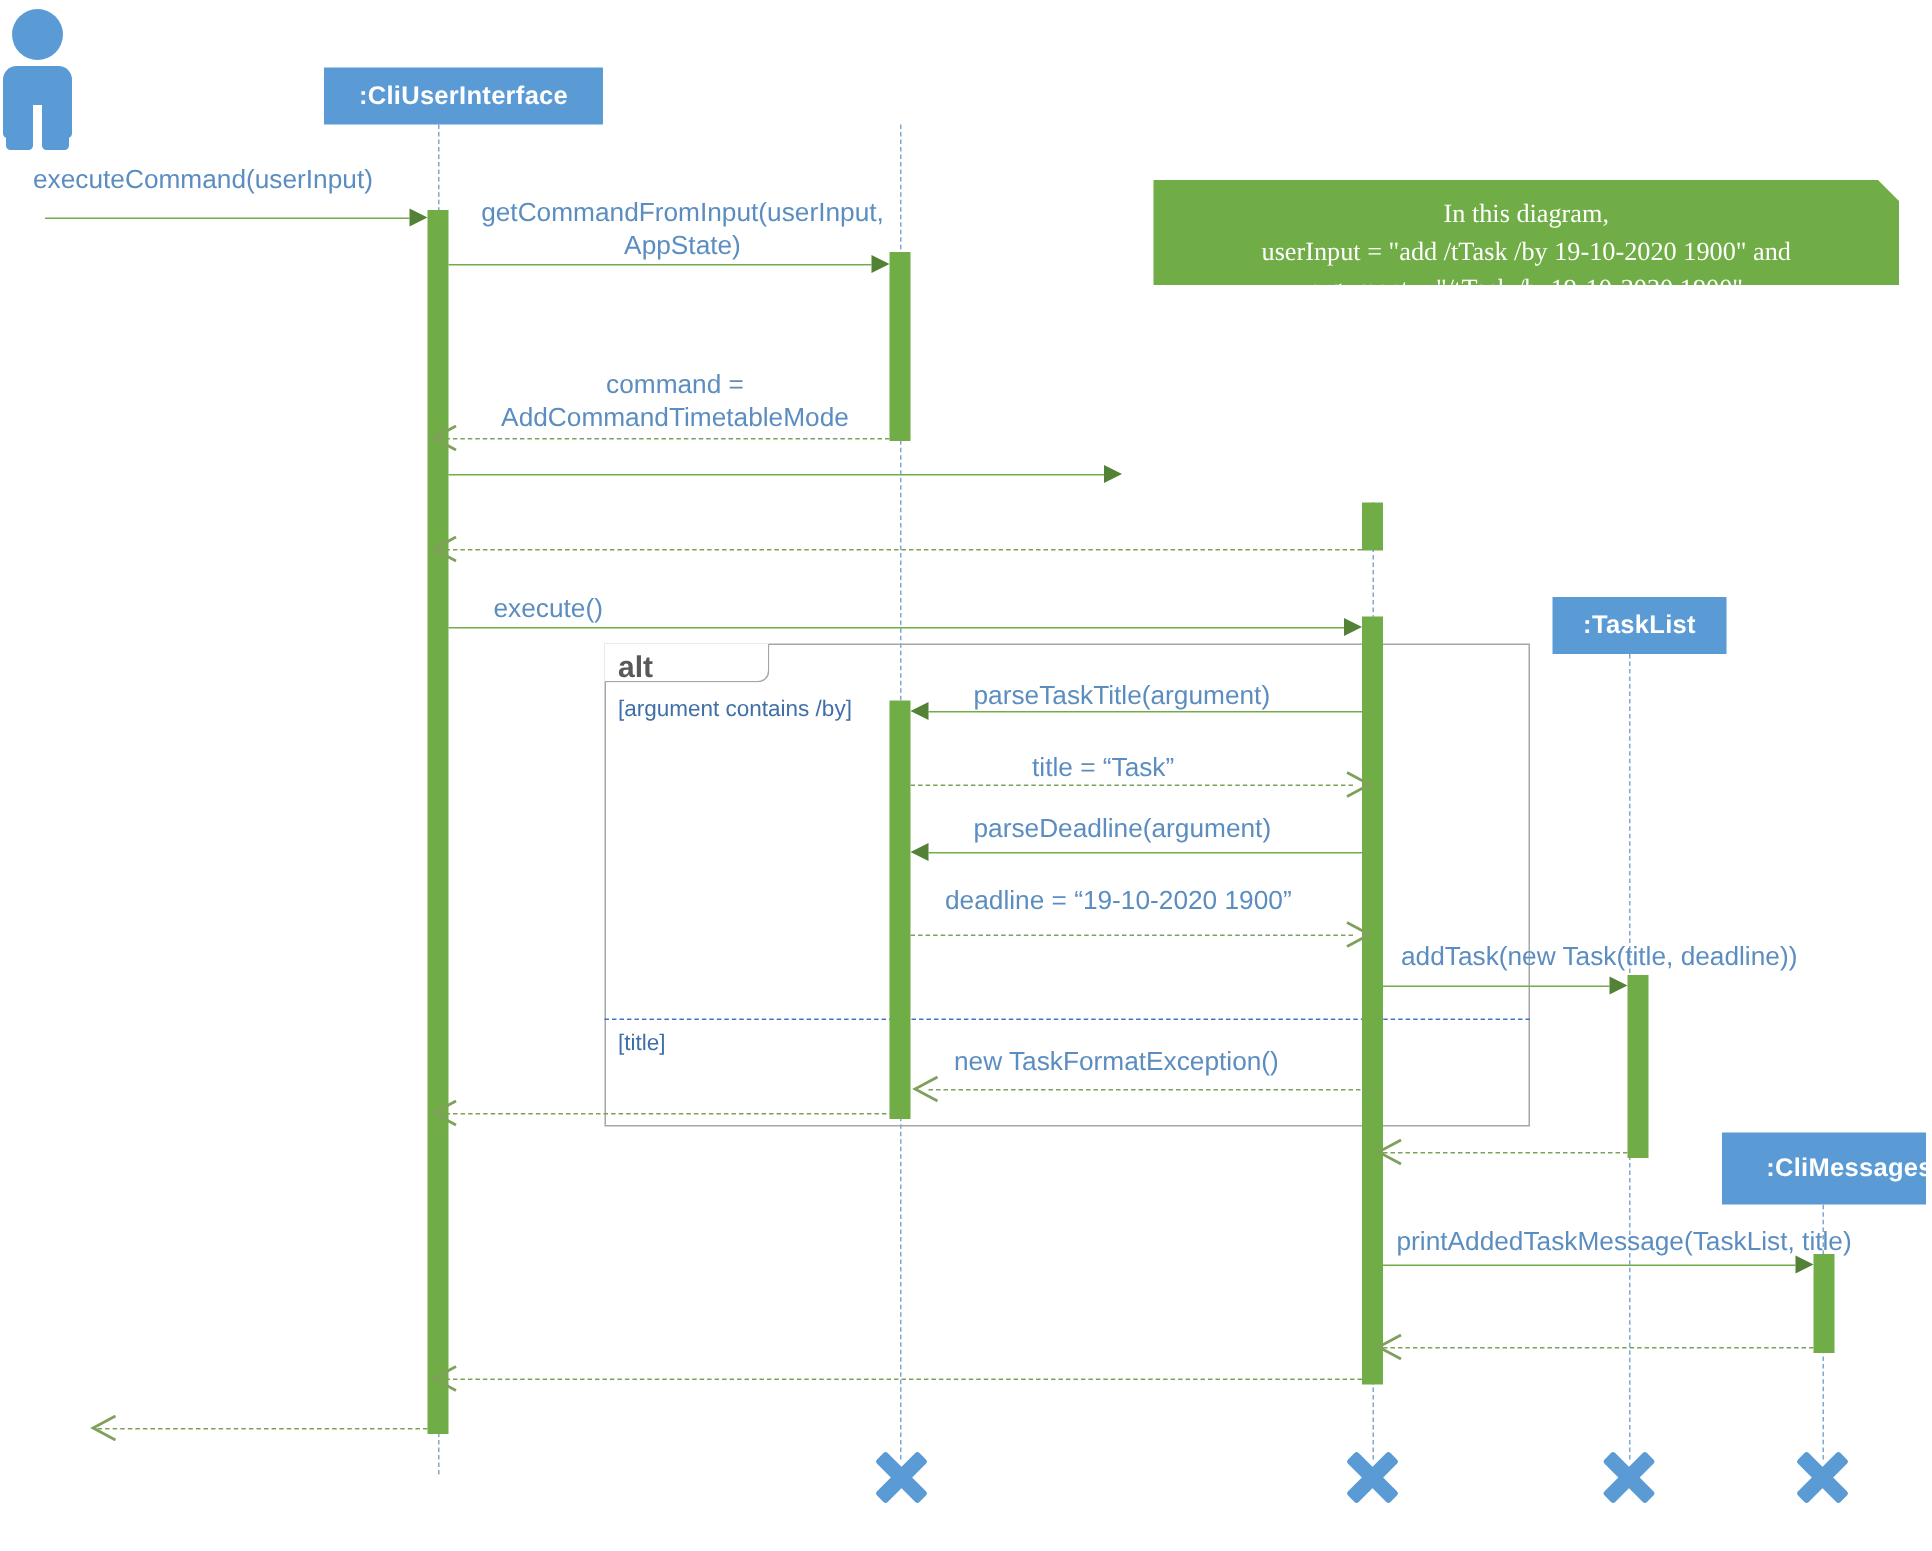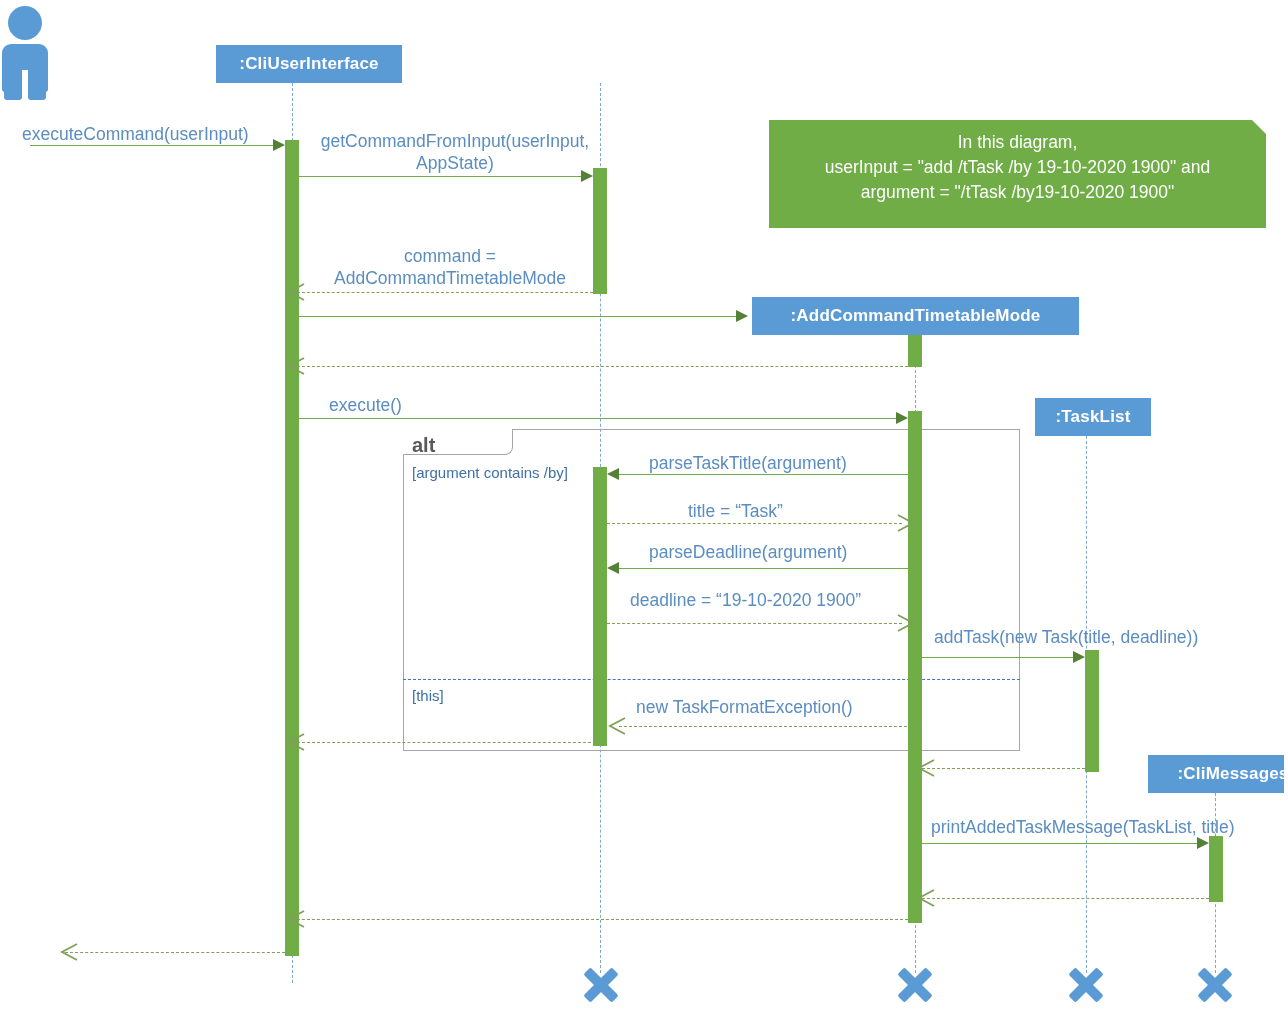--- a/index.html
+++ b/index.html
@@ -195,43 +195,42 @@
   <div class="lifeline" style="left:600px;  top:83px;  height:890px;"></div>
   <div class="lifeline" style="left:915px;  top:335px; height:638px;"></div>
   <div class="lifeline" style="left:1086px; top:436px; height:537px;"></div>
   <div class="lifeline" style="left:1215px; top:793px; height:180px;"></div>
 
   <div class="frame" style="left:403px; top:429px; width:617px; height:322px;"></div>
   <div class="frame-tab" style="left:403px; top:429px; width:110px; height:26px; border-radius:0 0 8px 0;"></div>
   <div class="frame-tab-label" style="left:412px; top:434px;">alt</div>
   <div class="divider" style="left:403px; top:679px; width:617px;"></div>
   <div class="guard" style="left:412px; top:464px;">[argument contains /by]</div>
-  <div class="guard" style="left:412px; top:687px;">[this]</div>
-
-  <div class="note" style="left:769px; top:120px; width:497px; height:108px;">In this diagram,
+  <div class="guard" style="left:412px; top:687px;">[title]</div>
+
+  <div class="note" style="left:769px; top:120px; width:497px; height:70px;font-family:Liberation Serif, serif;">In this diagram,
 userInput = "add /tTask /by 19-10-2020 1900" and
 argument = "/tTask /by19-10-2020 1900"</div>
   <div class="note-fold" style="left:1252px; top:120px;"></div>
 
   <div class="activation" style="left:285px;  top:140px; height:816px;"></div>
   <div class="activation" style="left:593px;  top:168px; height:126px;"></div>
   <div class="activation" style="left:908px;  top:335px; height:32px;"></div>
   <div class="activation" style="left:908px;  top:411px; height:512px;"></div>
   <div class="activation" style="left:593px;  top:467px; height:279px;"></div>
   <div class="activation" style="left:1085px; top:650px; height:122px;"></div>
   <div class="activation" style="left:1209px; top:836px; height:66px;"></div>
 
   <div class="participant" style="left:216px;  top:45px;  width:186px; height:38px;">:CliUserInterface</div>
-  <div class="participant" style="left:752px;  top:297px; width:327px; height:38px;">:AddCommandTimetableMode</div>
   <div class="participant" style="left:1035px; top:398px; width:116px; height:38px;">:TaskList</div>
-  <div class="participant" style="left:1148px; top:755px; width:136px; height:38px;padding-left:46px;">:CliMessages</div>
+  <div class="participant" style="left:1148px; top:755px; width:136px; height:48px;padding-left:46px;">:CliMessages</div>
 
   <div class="msg" style="left:30px; top:145px; width:243px;"></div>
   <div class="arrowhead right-solid" style="left:273px; top:139px;"></div>
-  <div class="label" style="left:22px; top:123px;">executeCommand(userInput)</div>
+  <div class="label" style="left:22px; top:108px;">executeCommand(userInput)</div>
 
   <div class="msg" style="left:299px; top:176px; width:282px;"></div>
   <div class="arrowhead right-solid" style="left:581px; top:170px;"></div>
   <div class="label center" style="left:310px; top:130px; width:290px;">getCommandFromInput(userInput,
 AppState)</div>
 
   <div class="msg dashed" style="left:292px; top:292px; width:301px;"></div>
   <svg class="openhead" style="left:286px; top:283px;" width="20" height="18" viewBox="0 0 20 18">
     <path d="M18,1 L3,9 L18,17" fill="none" stroke="#7FA05A" stroke-width="1.8"></path>
   </svg>

